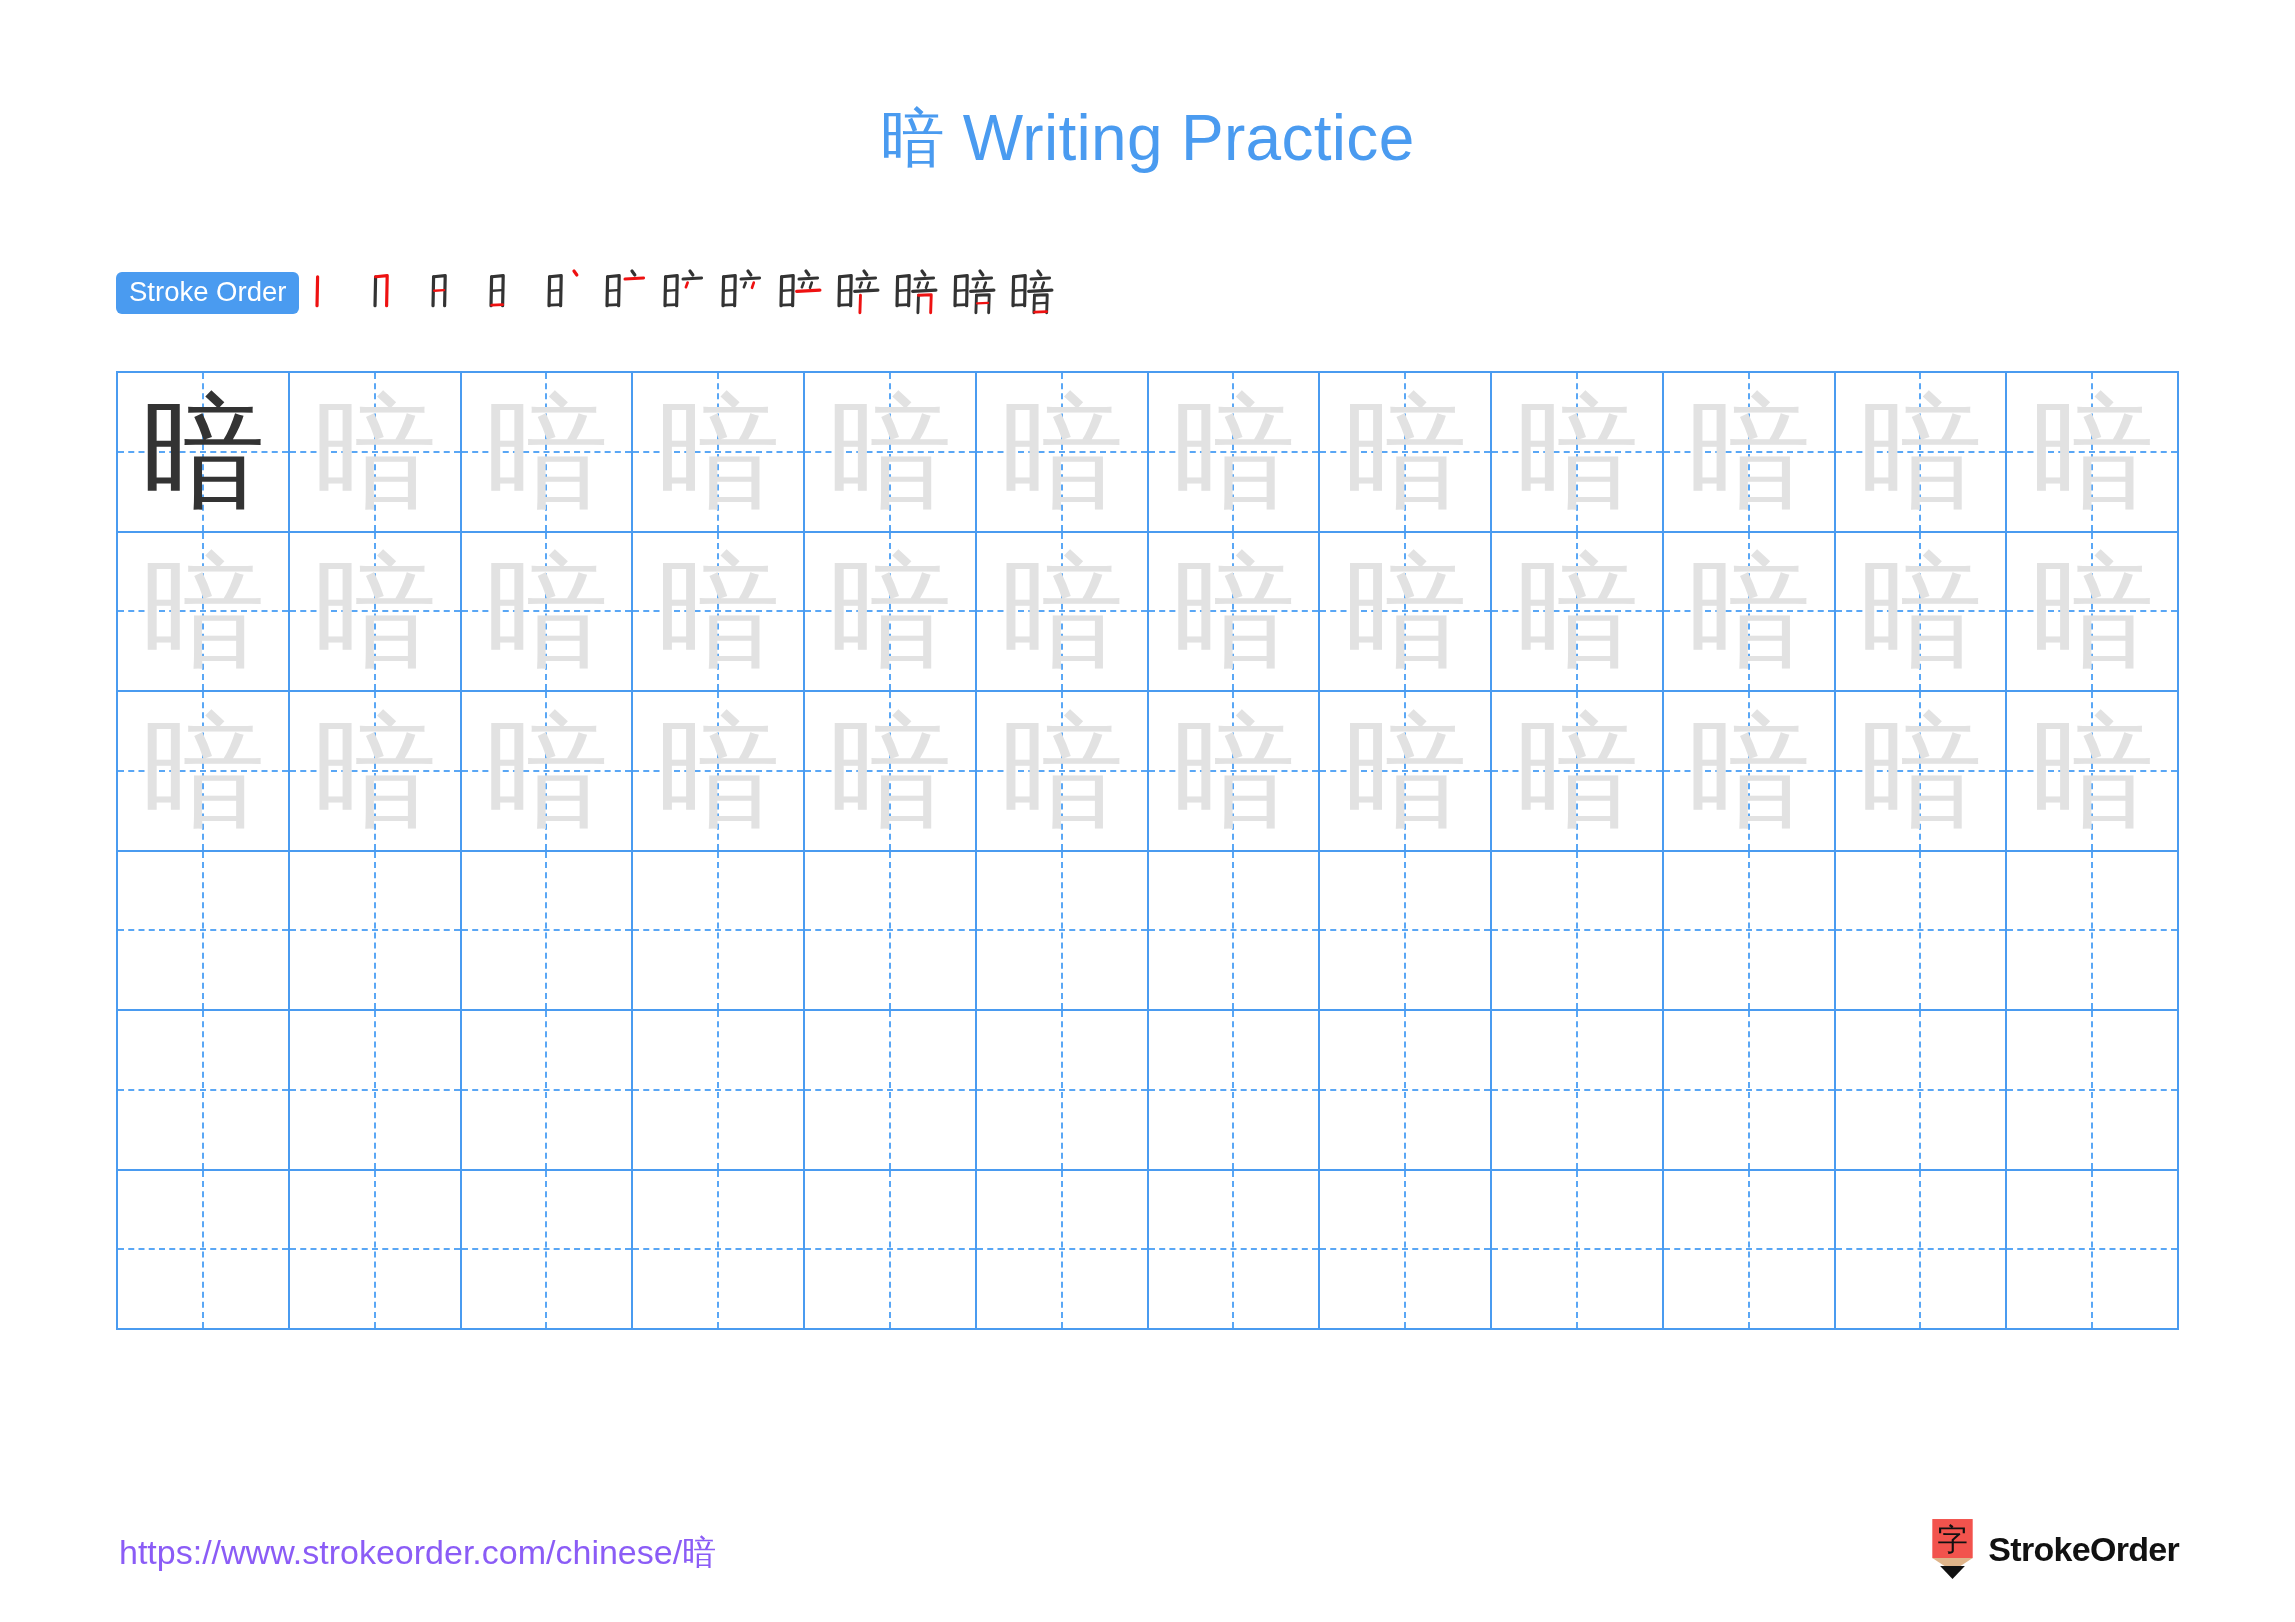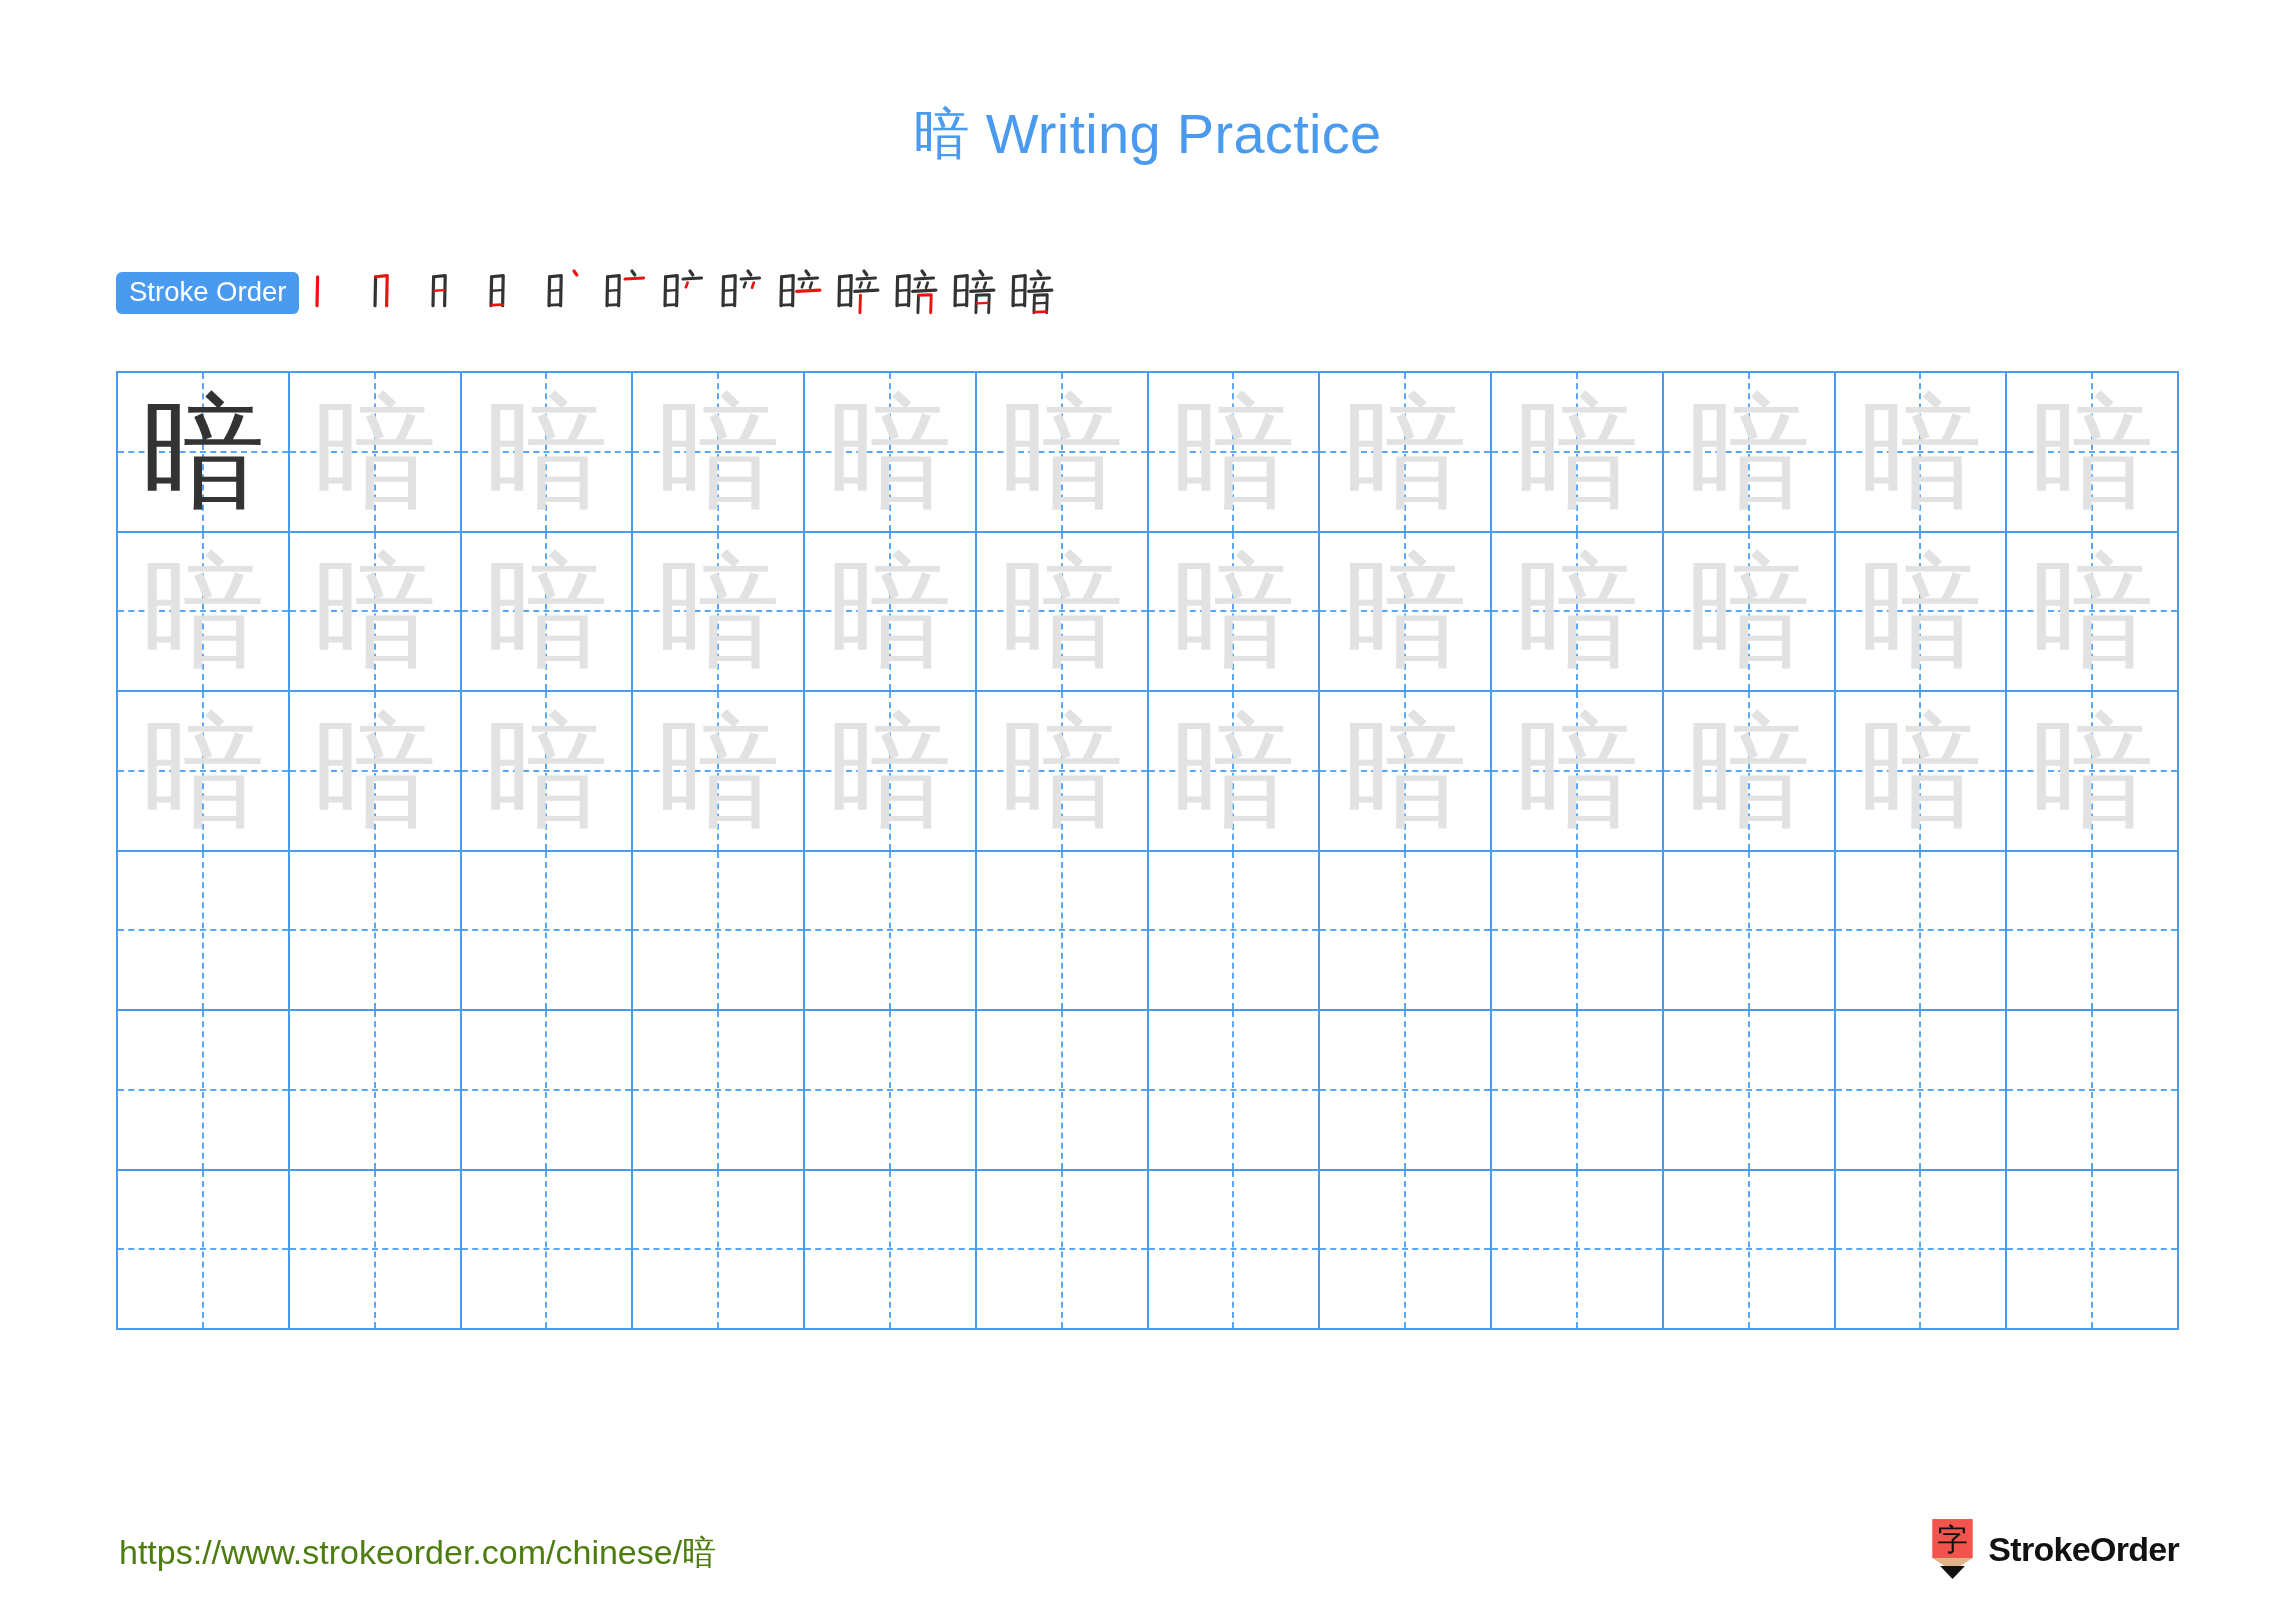--- a/index.html
+++ b/index.html
@@ -9,21 +9,21 @@
     font-family: "Liberation Sans", sans-serif;
     overflow: hidden;
   }
   .page { position: relative; width: 2295px; height: 1622px; }
 
   
   .title {
     position: absolute;
     top: 103px; left: 0; width: 2295px;
     text-align: center;
-    font-size: 56px;
+    font-size: 64px;
     font-weight: 400;
     color: #4a9bf0;
     letter-spacing: 0.3px;
     white-space: nowrap;
     line-height: 1.1;
   }
   .title .han { font-family: "DejaVu Sans", sans-serif; }
 
   
   .stroke-order-row {
@@ -104,21 +104,21 @@
   }
   .cell .glyph.dark  { color: #333333; }
   .cell .glyph.light { color: #e2e2e2; }
   .cell .glyph.empty { color: transparent; }
 
   
   .footer-url {
     position: absolute;
     left: 119px; top: 1530px;
     font-size: 34px;
-    color: #4d7c0f;
+    color: #8b5cf6;
     white-space: nowrap;
   }
   .footer-logo {
     position: absolute;
     right: 116px; top: 1519px;
     display: flex;
     align-items: center;
     gap: 14.4px;
   }
   .logo-mark {

